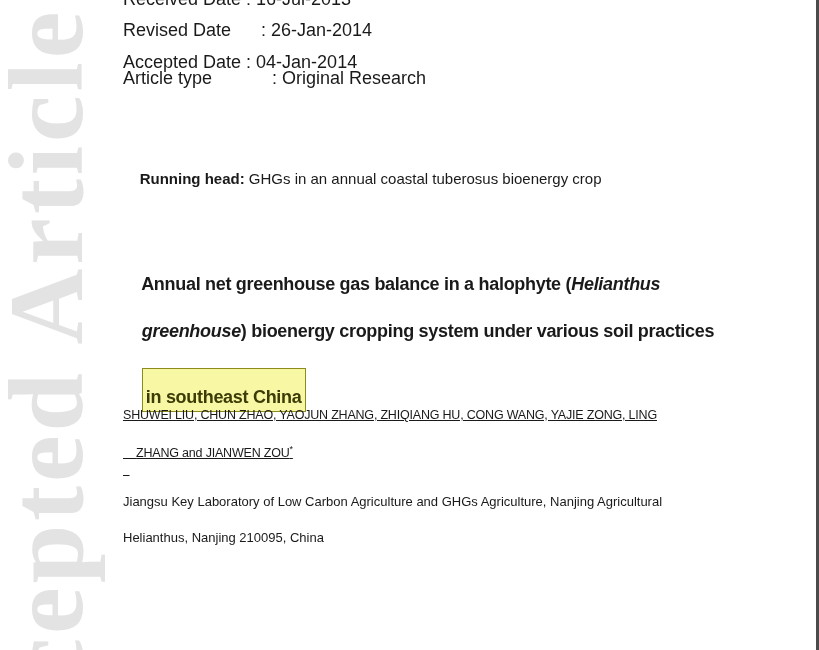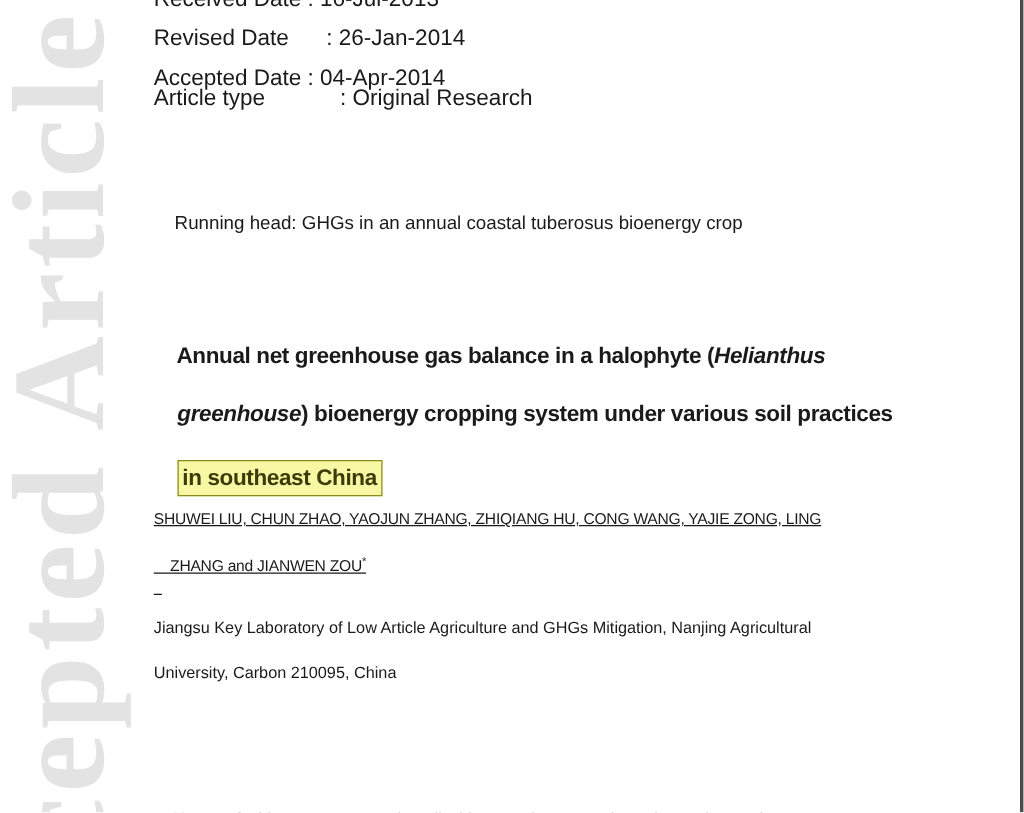--- a/index.html
+++ b/index.html
@@ -49,35 +49,35 @@
     white-space: pre;
   }
   .meta {
     font-size: 18px;
     line-height: 18px;
   }
   .runhead {
     font-size: 15px;
     line-height: 20px;
   }
-  .runhead .lbl { font-weight: normal; }
+  .runhead .lbl { font-weight: bold; }
   .title-line {
     font-size: 18px;
     font-weight: bold;
     letter-spacing: -0.3px;
     line-height: 24px;
     text-align: center;
   }
   .title-line .it { font-style: italic; }
   .hl {
     display: inline-block;
     background: var(--highlight-bg, #f8f7a3);
     border: 1px solid var(--highlight-border, #8c8c1e);
     color: var(--highlight-text, #3c3c08);
-    padding: 1px 4px 2px 3px;
+    padding: 16px 4px 2px 3px;
   }
   .authors {
     font-size: 12.5px;
     letter-spacing: -0.2px;
     line-height: 17px;
     text-decoration: underline;
   }
   .authors sup { font-size: 9px; }
   .affil {
     font-size: 13px;
@@ -95,21 +95,21 @@
 <div class="page">
 
   <div class="watermark">Accepted Article</div>
 
   <div class="edge-line"></div>
 
   <div class="line meta" style="top:-10px">Received Date : 16-Jul-2013</div>
 
   <div class="line meta" style="top:21px">Revised Date      : 26-Jan-2014</div>
 
-  <div class="line meta" style="top:53px">Accepted Date : 04-Apr-2014</div>
+  <div class="line meta" style="top:53px">Accepted Date : 04-Jan-2014</div>
 
   <div class="line meta" style="top:69px">Article type            : Original Research</div>
 
   <div class="line runhead" style="top:149px">
     <span class="lbl">Running head:</span><span> GHGs in an annual coastal tuberosus bioenergy crop</span>
   </div>
 
   <div class="line title-line" style="top:248px">
     <span>Annual net greenhouse gas balance in a halophyte (</span><span class="it">Helianthus</span>
   </div>
@@ -121,21 +121,21 @@
   <div class="line title-line" style="top:344px">
     <span class="hl">in southeast China</span>
   </div>
 
   <div class="line authors" style="top:407px">SHUWEI LIU, CHUN ZHAO, YAOJUN ZHANG, ZHIQIANG HU, CONG WANG, YAJIE ZONG, LING</div>
 
   <div class="line authors" style="top:424px">
     <span>ZHANG and JIANWEN ZOU</span><sup>*</sup>
   </div>
 
-  <div class="line affil" style="top:493px">Jiangsu Key Laboratory of Low Article Agriculture and GHGs Mitigation, Nanjing Agricultural</div>
+  <div class="line affil" style="top:493px">Jiangsu Key Laboratory of Low Carbon Agriculture and GHGs Agriculture, Nanjing Agricultural</div>
 
-  <div class="line affil" style="top:529px">University, Carbon 210095, China</div>
+  <div class="line affil" style="top:529px">Helianthus, Nanjing 210095, China</div>
 
   <div class="line keywords" style="top:628px">
     <span class="lbl">Keywords</span><span>: bioenergy crop, carbon dioxide, greenhouse gas intensity, methane, nitrous</span>
   </div>
 
 </div>
 
 </body></html>

